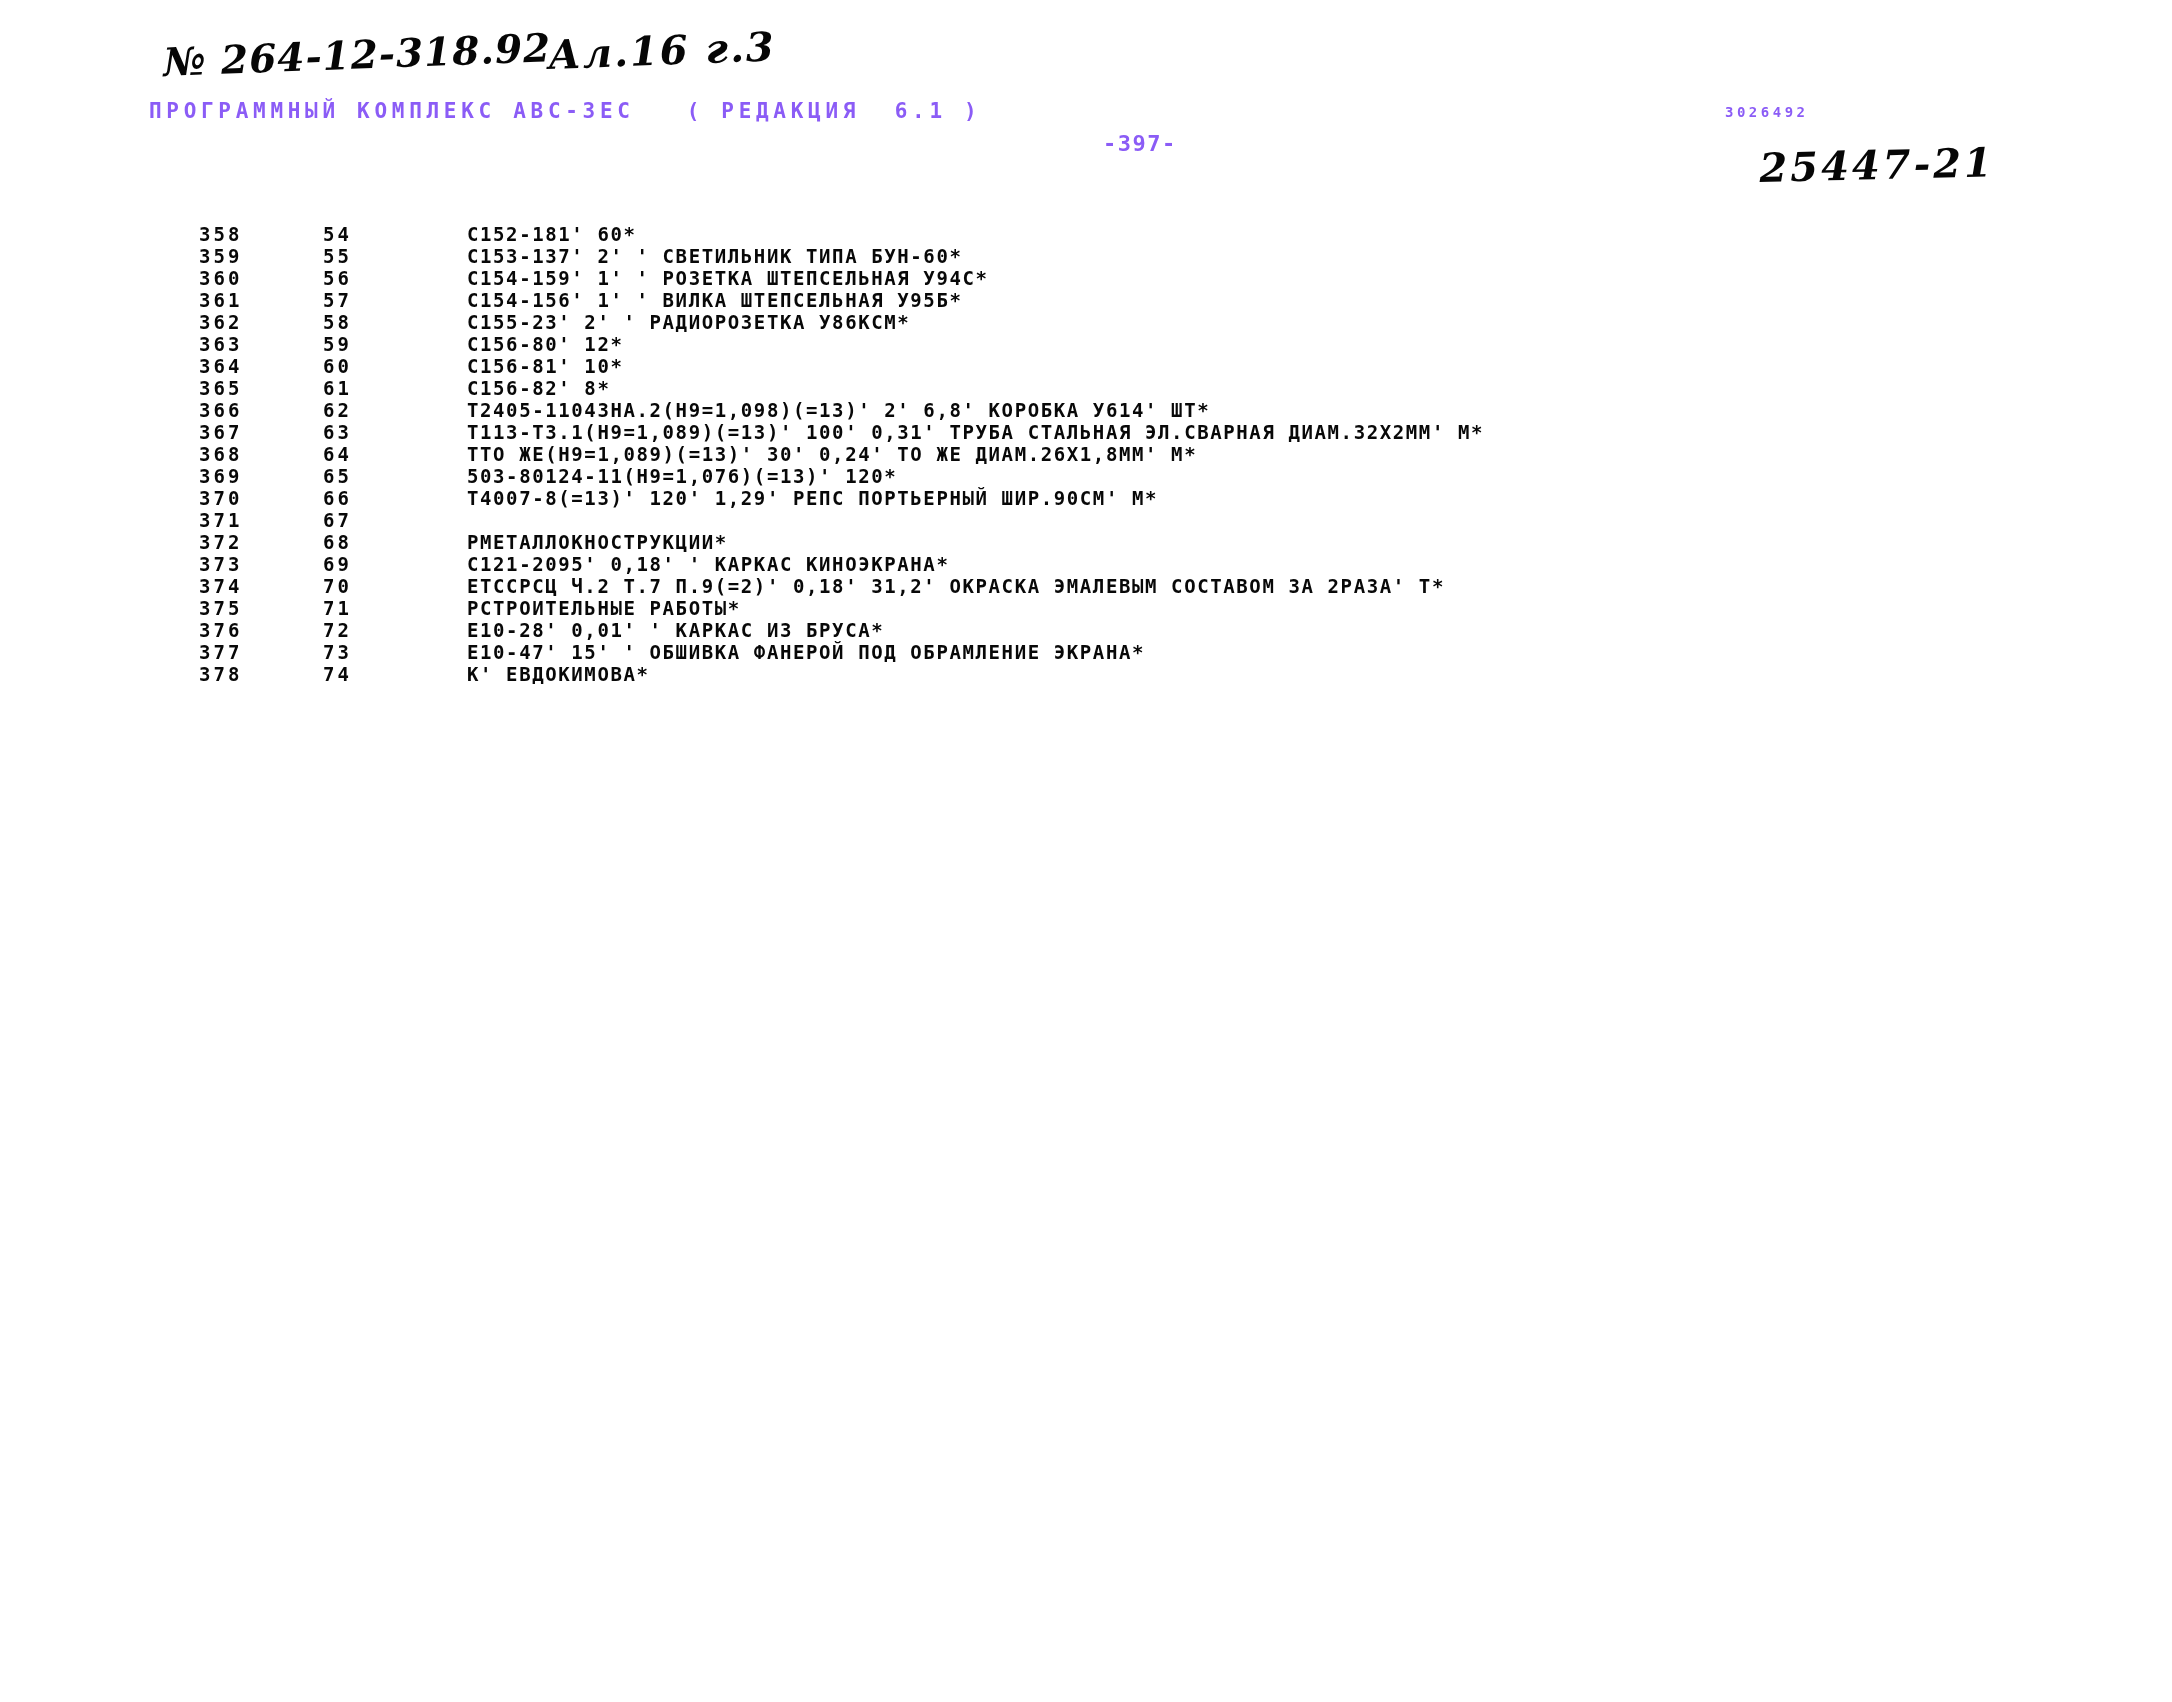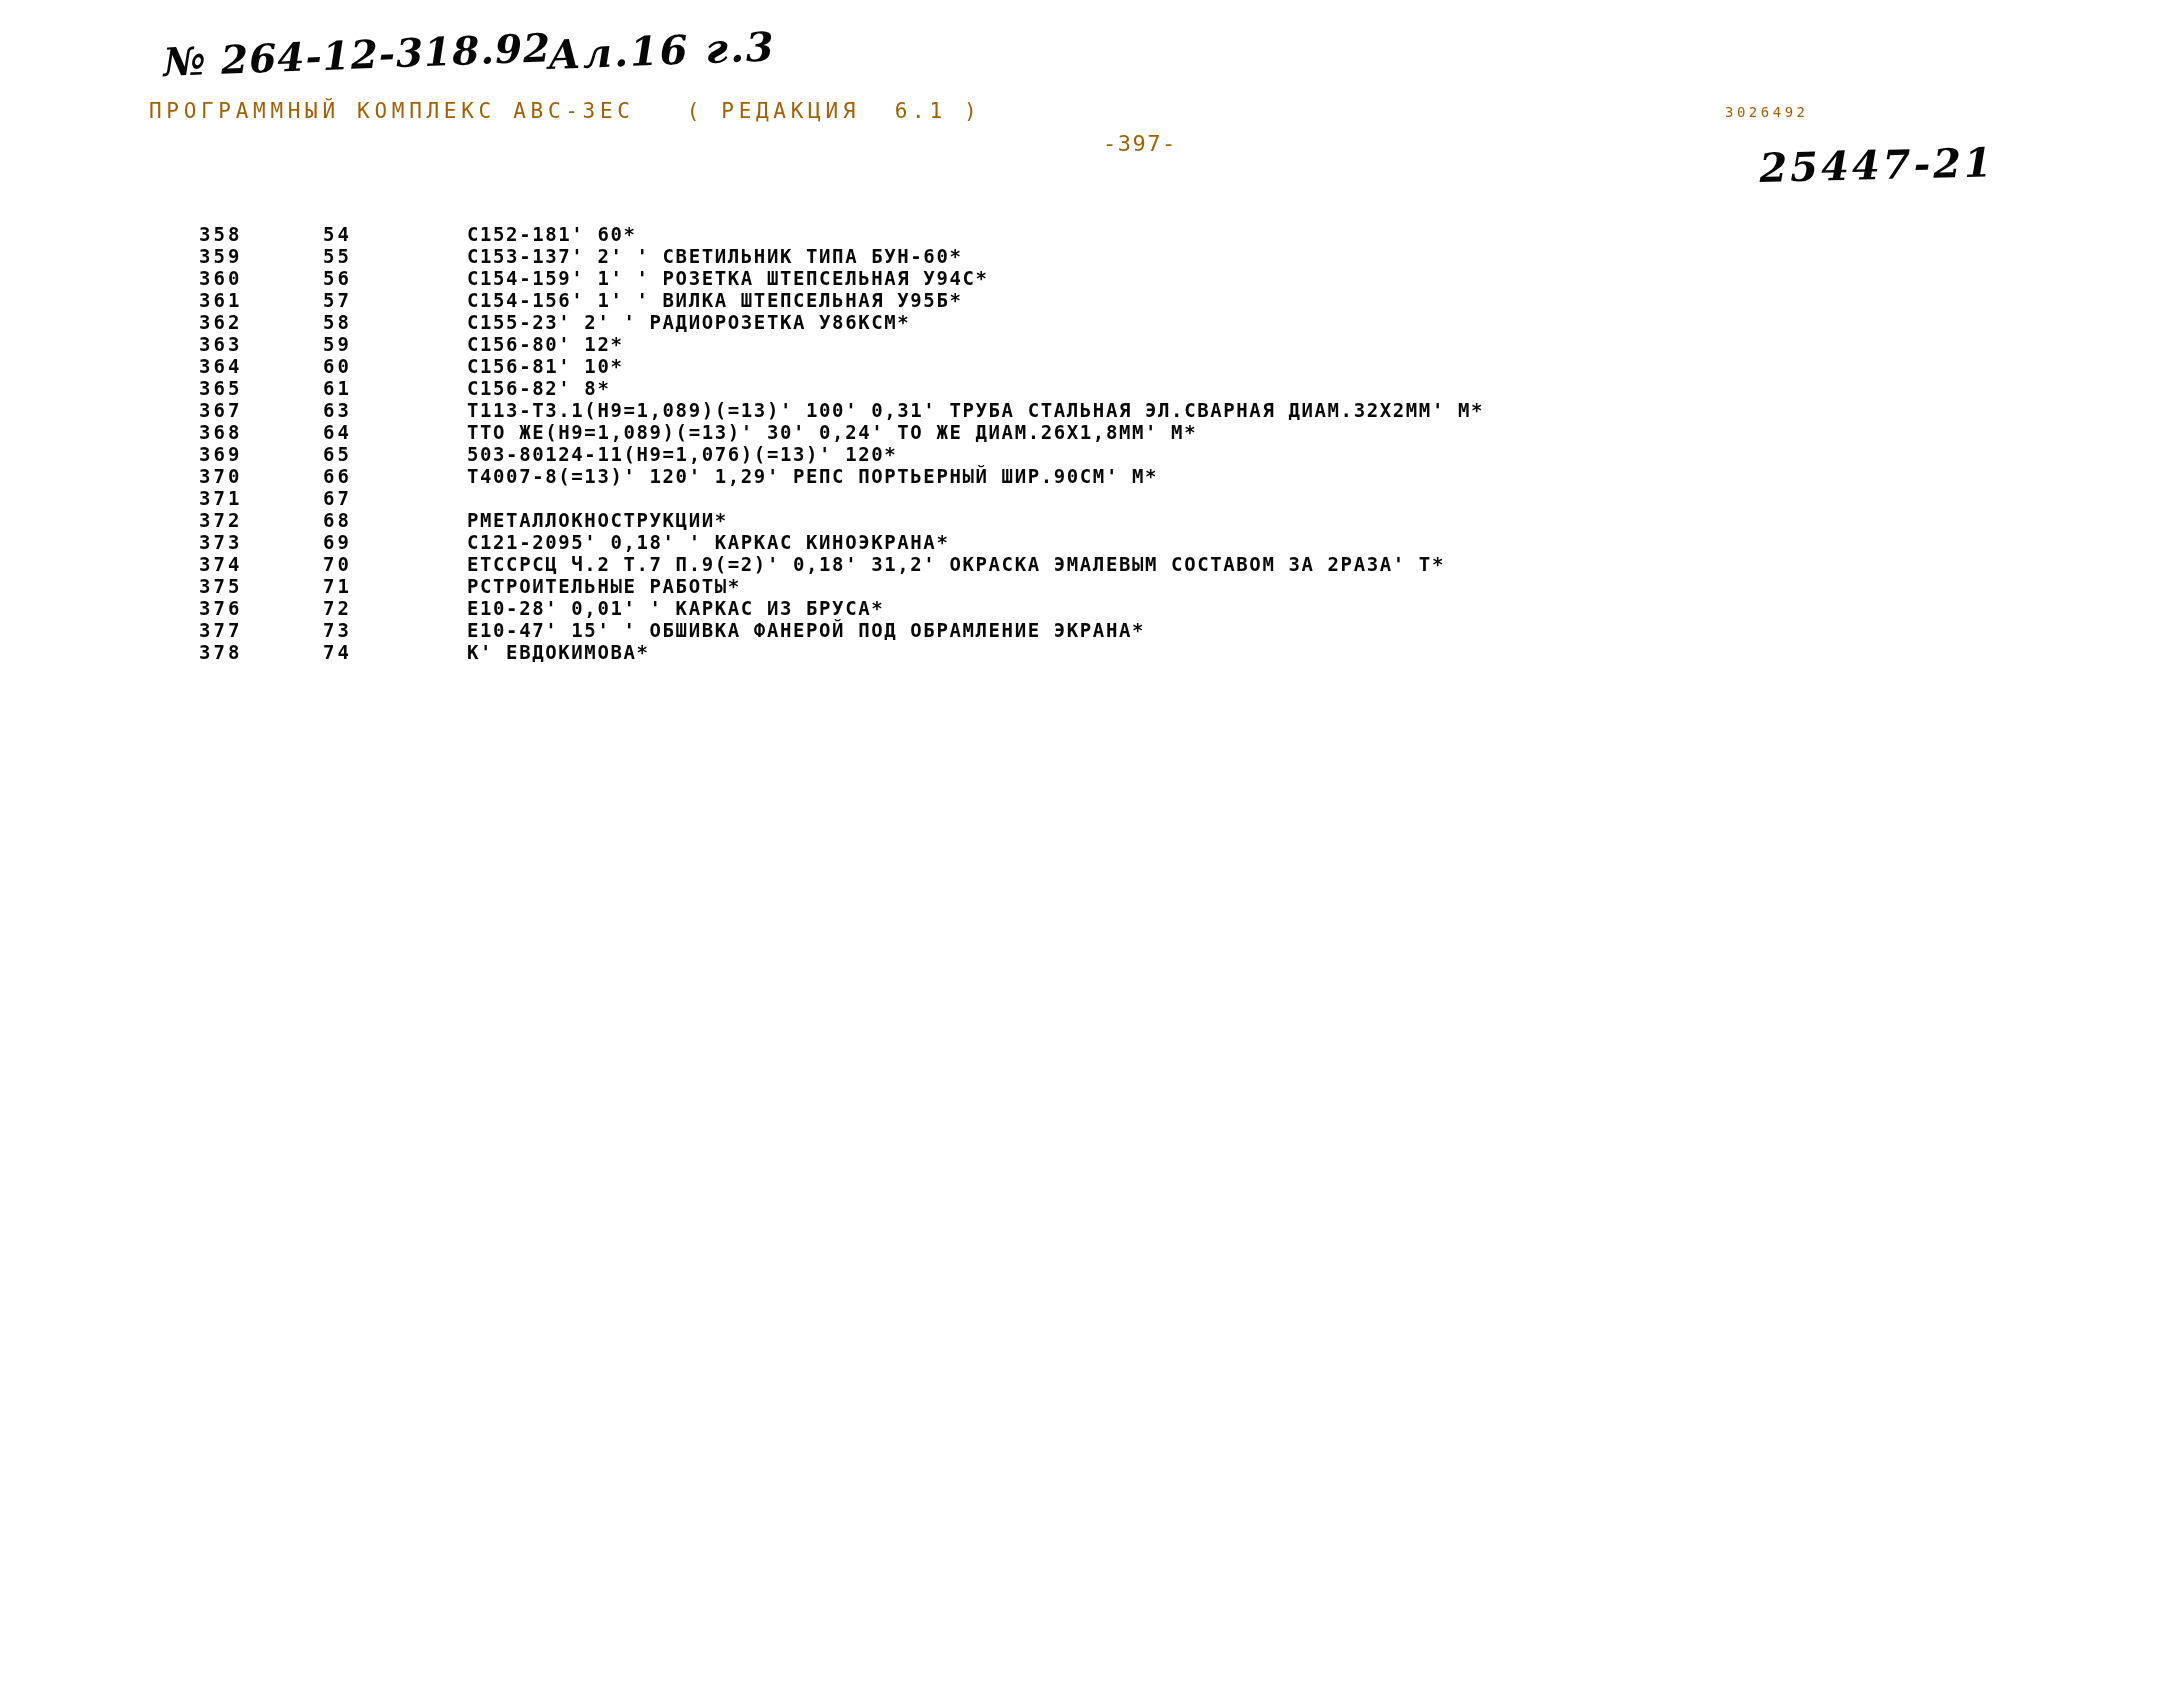--- a/index.html
+++ b/index.html
@@ -51,22 +51,22 @@
     font-size: 40px;
     letter-spacing: 3px;
     transform: rotate(-1.4deg);
   }
 
   
   .dotmatrix {
     position: absolute;
     white-space: pre;
     font-family: "DejaVu Sans Mono", "Liberation Mono", monospace;
-    font-weight: 400;
-    color: #a16207;
+    font-weight: 700;
+    color: #8b5cf6;
   }
 
   #program-header {
     left: 149px;
     top: 99px;
     font-size: 21px;
     letter-spacing: 4.7px;
   }
 
   #page-number {
@@ -168,20 +168,25 @@
         <span class="col-line-no">364</span>
         <span class="col-seq-no">60</span>
         <span class="col-record">C156-81' 10*</span>
       </div>
       <div class="listing-row">
         <span class="col-line-no">365</span>
         <span class="col-seq-no">61</span>
         <span class="col-record">C156-82' 8*</span>
       </div>
       <div class="listing-row">
+        <span class="col-line-no">366</span>
+        <span class="col-seq-no">62</span>
+        <span class="col-record">Т2405-11043НА.2(Н9=1,098)(=13)' 2' 6,8' КОРОБКА У614' ШТ*</span>
+      </div>
+      <div class="listing-row">
         <span class="col-line-no">367</span>
         <span class="col-seq-no">63</span>
         <span class="col-record">Т113-Т3.1(Н9=1,089)(=13)' 100' 0,31' ТРУБА СТАЛЬНАЯ ЭЛ.СВАРНАЯ ДИАМ.32Х2ММ' М*</span>
       </div>
       <div class="listing-row">
         <span class="col-line-no">368</span>
         <span class="col-seq-no">64</span>
         <span class="col-record">ТТО ЖЕ(Н9=1,089)(=13)' 30' 0,24' ТО ЖЕ ДИАМ.26Х1,8ММ' М*</span>
       </div>
       <div class="listing-row">

